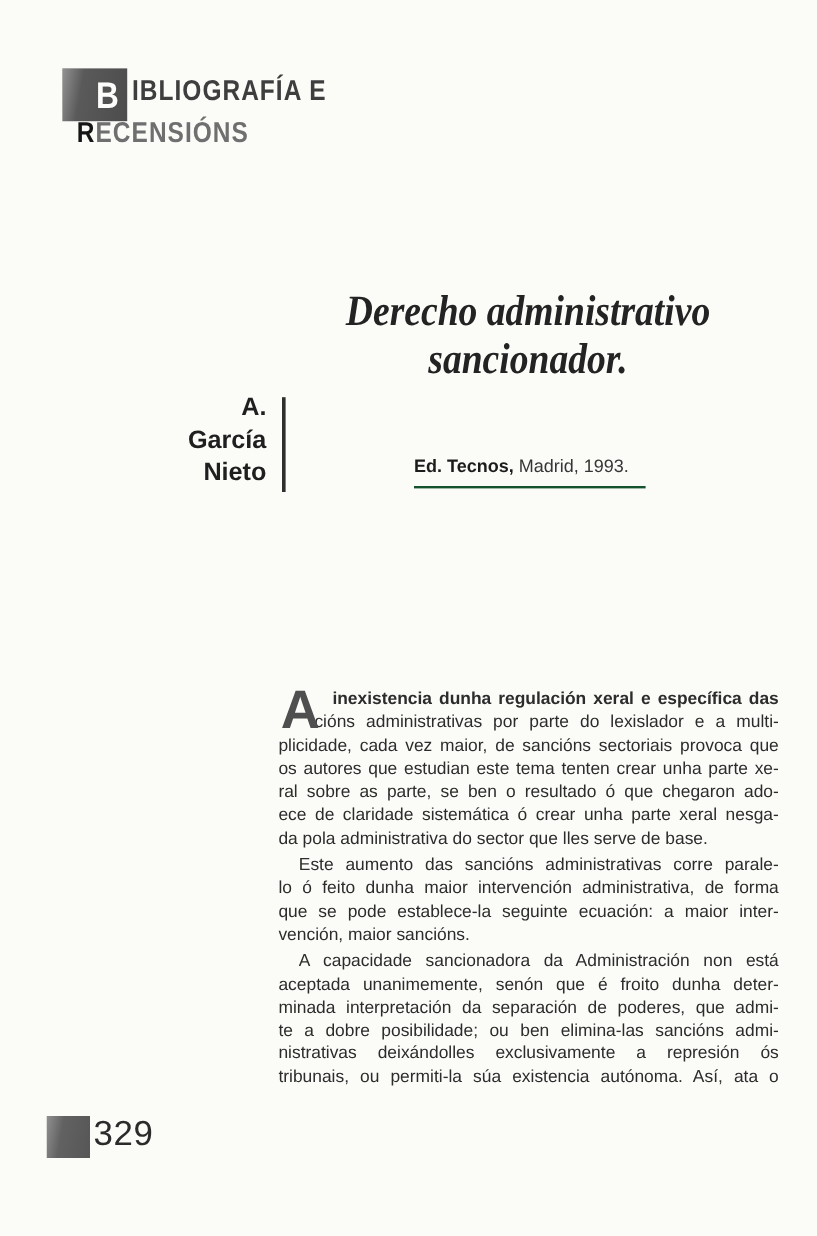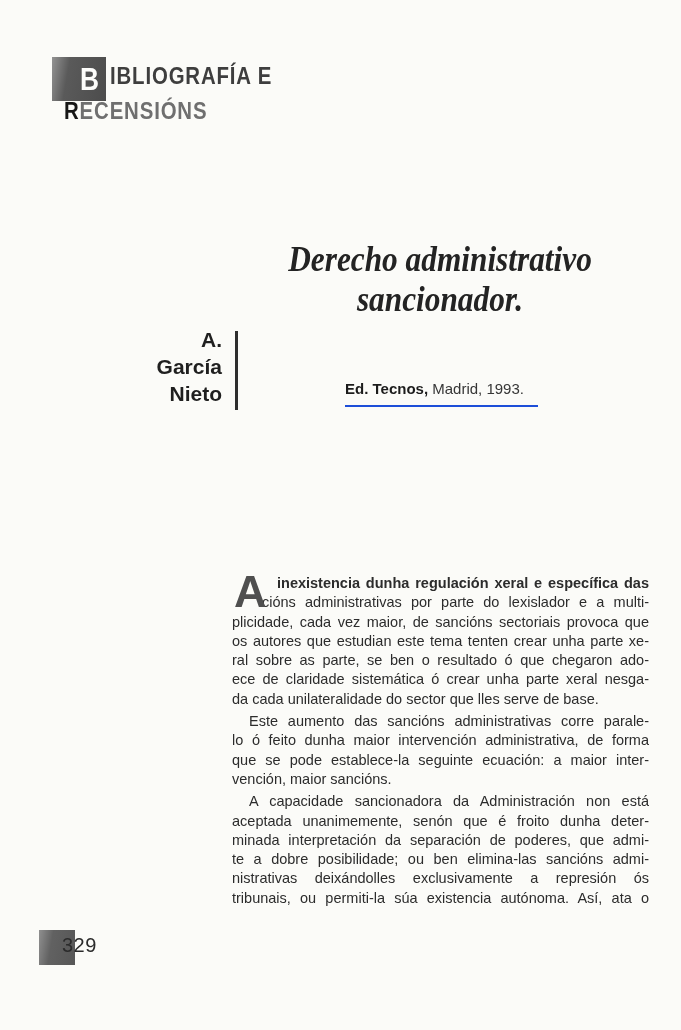--- a/index.html
+++ b/index.html
@@ -55,21 +55,21 @@
   .author-rule{
     position:absolute;left:235px;top:331px;width:3px;height:79px;
     background:#2e2e2e;
   }
   .publisher{
     position:absolute;left:345px;top:379px;
     font-size:15px;line-height:20px;white-space:nowrap;
   }
   .publisher .u{
     display:inline-block;
-    border-bottom:2px solid #1d4ed8;
+    border-bottom:2px solid #14532d;
     padding:0 14px 6px 0;
   }
   .publisher .pb{font-weight:bold;color:#1c1c1c;}
   .publisher .pr{color:#363636;}
   
   .bodytext{
     position:absolute;left:232px;top:574px;width:417px;
     font-size:14.5px;line-height:19.3px;color:#2c2c2c;
   }
   .dropcap{
@@ -84,22 +84,22 @@
   .bline.dc1{padding-left:45px;font-weight:bold;}
   .bline.dc2{padding-left:30px;}
   .bline.indent{padding-left:17px;}
   .para-gap{margin-top:3px;}
   
   .ftr-square{
     position:absolute;left:39px;top:930px;width:36px;height:35px;
     background-image:linear-gradient(100deg,rgba(255,255,255,.32),rgba(255,255,255,.04) 35%,rgba(0,0,0,.05));
   }
   .ftr-number{
-    position:absolute;left:62px;top:931px;
-    font-size:20px;line-height:28px;color:#2b2b2b;letter-spacing:.5px;
+    position:absolute;left:78px;top:931px;
+    font-size:29px;line-height:28px;color:#2b2b2b;letter-spacing:.5px;
   }
 </style>
 </head>
 <body>
 
 <div class="page" style="background-color: rgb(251, 251, 248);">
 
   <div class="hdr-square" style="background-color: rgb(81, 81, 81);">
     <span class="hdr-b">B</span>
   </div>
@@ -123,21 +123,21 @@
 
   <div class="bodytext">
     <span class="dropcap">A</span>
   <div class="para">
         <div class="bline dc1">inexistencia dunha regulación xeral e específica das san-</div>
         <div class="bline dc2">cións administrativas por parte do lexislador e a multi-</div>
         <div class="bline">plicidade, cada vez maior, de sancións sectoriais provoca que</div>
         <div class="bline">os autores que estudian este tema tenten crear unha parte xe-</div>
         <div class="bline">ral sobre as parte, se ben o resultado ó que chegaron ado-</div>
         <div class="bline">ece de claridade sistemática ó crear unha parte xeral nesga-</div>
-        <div class="bline lastline">da cada unilateralidade do sector que lles serve de base.</div>
+        <div class="bline lastline">da pola administrativa do sector que lles serve de base.</div>
       </div>
       <div class="para para-gap">
         <div class="bline indent">Este aumento das sancións administrativas corre parale-</div>
         <div class="bline">lo ó feito dunha maior intervención administrativa, de forma</div>
         <div class="bline">que se pode establece-la seguinte ecuación: a maior inter-</div>
         <div class="bline lastline">vención, maior sancións.</div>
       </div>
       <div class="para para-gap">
         <div class="bline indent">A capacidade sancionadora da Administración non está</div>
         <div class="bline">aceptada unanimemente, senón que é froito dunha deter-</div>

